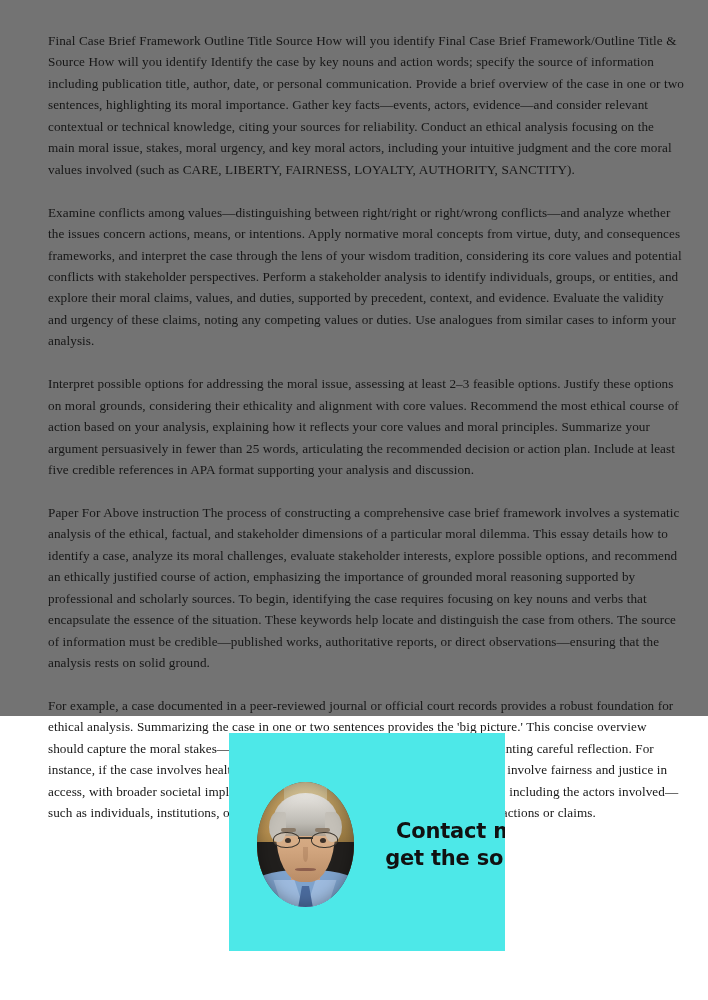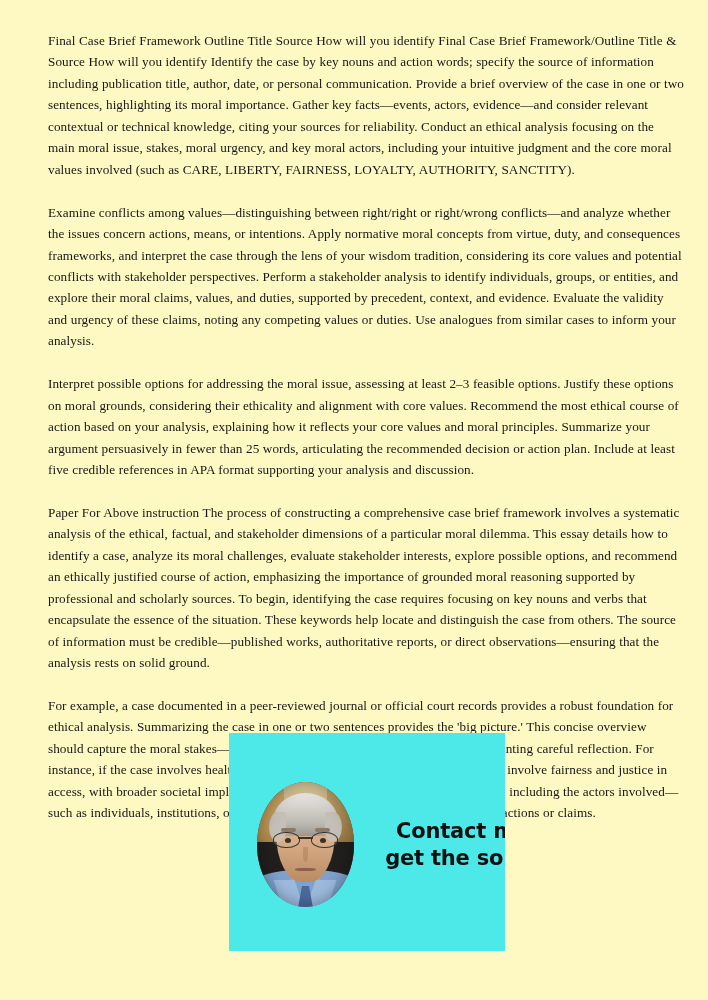--- a/index.html
+++ b/index.html
@@ -14,22 +14,22 @@
     position: relative;
     overflow: hidden;
     font-family: "Liberation Serif", "DejaVu Serif", serif;
     color: #1a1a1a;
   }
 
   #page {
     position: absolute;
     inset: 0;
     width: 708px;
-    height: 1000px;
-    background: #fef9c3;
+    height: 716px;
+    background: #737373;
   }
 
   .doc-body {
     position: absolute;
     left: 48px;
     top: 30px;
     width: 636px;
   }
 
   .para {

